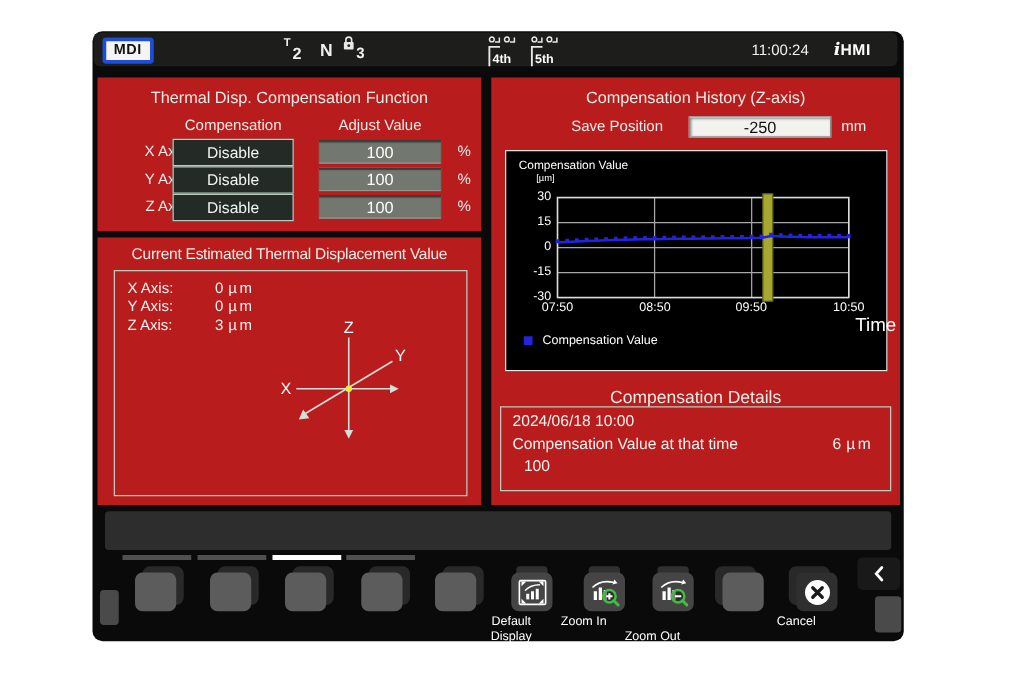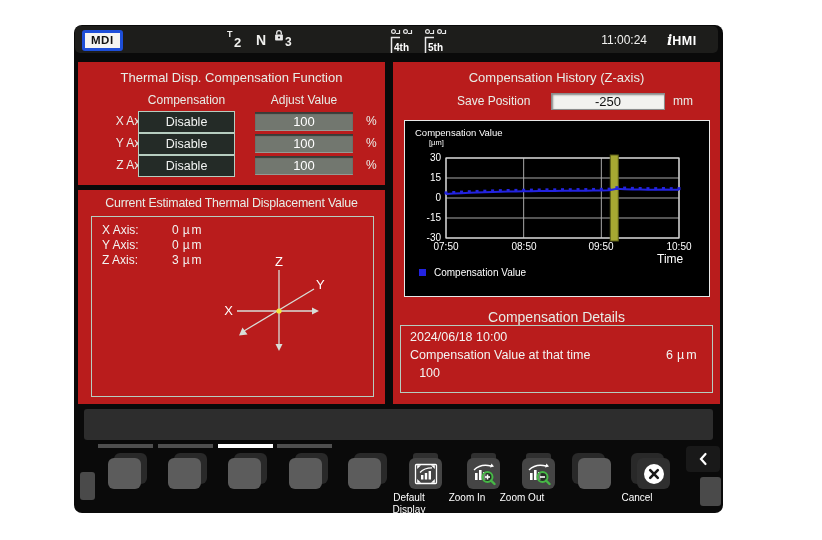--- a/index.html
+++ b/index.html
@@ -55,21 +55,21 @@
               border:1px solid #8b8b8b;box-shadow:inset 1px 1px 2px rgba(0,0,0,.45);font-size:13px;text-align:center;
               font-family:"Liberation Sans",sans-serif;padding:0;}
   .save-unit{position:absolute;left:280px;top:32px;font-size:12px;}
 
   .chart-box{position:absolute;left:11px;top:58px;width:304px;height:175px;background:#000;border:1px solid #e8e8e8;}
   .ct-title{position:absolute;left:10px;top:6px;font-size:9.5px;color:#fff;}
   .ct-unit{position:absolute;left:24px;top:17px;font-size:7.5px;color:#fff;}
   .chart-svg{position:absolute;left:0;top:0;width:304px;height:175px;}
   .ytick{position:absolute;left:8px;width:28px;text-align:right;font-size:10px;color:#fff;}
   .xtick{position:absolute;top:120px;width:44px;margin-left:-22px;text-align:center;font-size:10px;color:#fff;}
-  .time-lbl{position:absolute;left:252px;top:131px;width:44px;text-align:left;font-size:12px;color:#fff;}
+  .time-lbl{position:absolute;left:268px;top:131px;width:44px;text-align:right;font-size:15px;color:#fff;}
   .legend{position:absolute;left:14px;top:146px;display:flex;align-items:center;gap:8px;}
   .legend .sw{width:7px;height:7px;}
   .legend .lg-txt{font-size:10px;color:#fff;}
 
   .details-title{position:absolute;left:0;width:100%;text-align:center;top:247px;font-size:14px;color:#e7ede7;}
   .details-box{position:absolute;left:7px;top:263px;width:311px;height:66px;border:1px solid #b6cdc0;font-size:12.5px;color:#f2f4f2;}
   .d-line1{position:absolute;left:9px;top:4px;}
   .d-row{position:absolute;left:9px;right:9px;display:flex;}
   .d-row .d-lbl{flex:1;}
   .d-row .d-val{min-width:30px;text-align:right;}
@@ -354,21 +354,21 @@
     <div class="face icon-cancel">
       <svg width="24" height="24" viewBox="0 0 24 24">
         <circle cx="12" cy="12" r="10" fill="#fff"></circle>
         <path d="M8.2 8.2 L15.8 15.8 M15.8 8.2 L8.2 15.8" stroke="#1a1a1a" stroke-width="2.6" stroke-linecap="round"></path>
       </svg>
     </div>
   </div>
 
   <span class="sk-lbl" style="left:305px;">Default Display</span>
   <span class="sk-lbl" style="left:363px;">Zoom In</span>
-  <span class="sk-lbl" style="left:418px;">Zoom Out</span>
+  <span class="sk-lbl" style="left:418px;margin-top:12px;">Zoom Out</span>
   <span class="sk-lbl" style="left:533px;">Cancel</span>
 
   <div class="chev">
     <svg width="12" height="16" viewBox="0 0 12 16">
       <path d="M8.5 3 L4 8 L8.5 13" stroke="#fff" stroke-width="2.2" fill="none" stroke-linecap="round"></path>
     </svg>
   </div>
   <div class="mini" id="mini-right"></div>
 
 </div>

